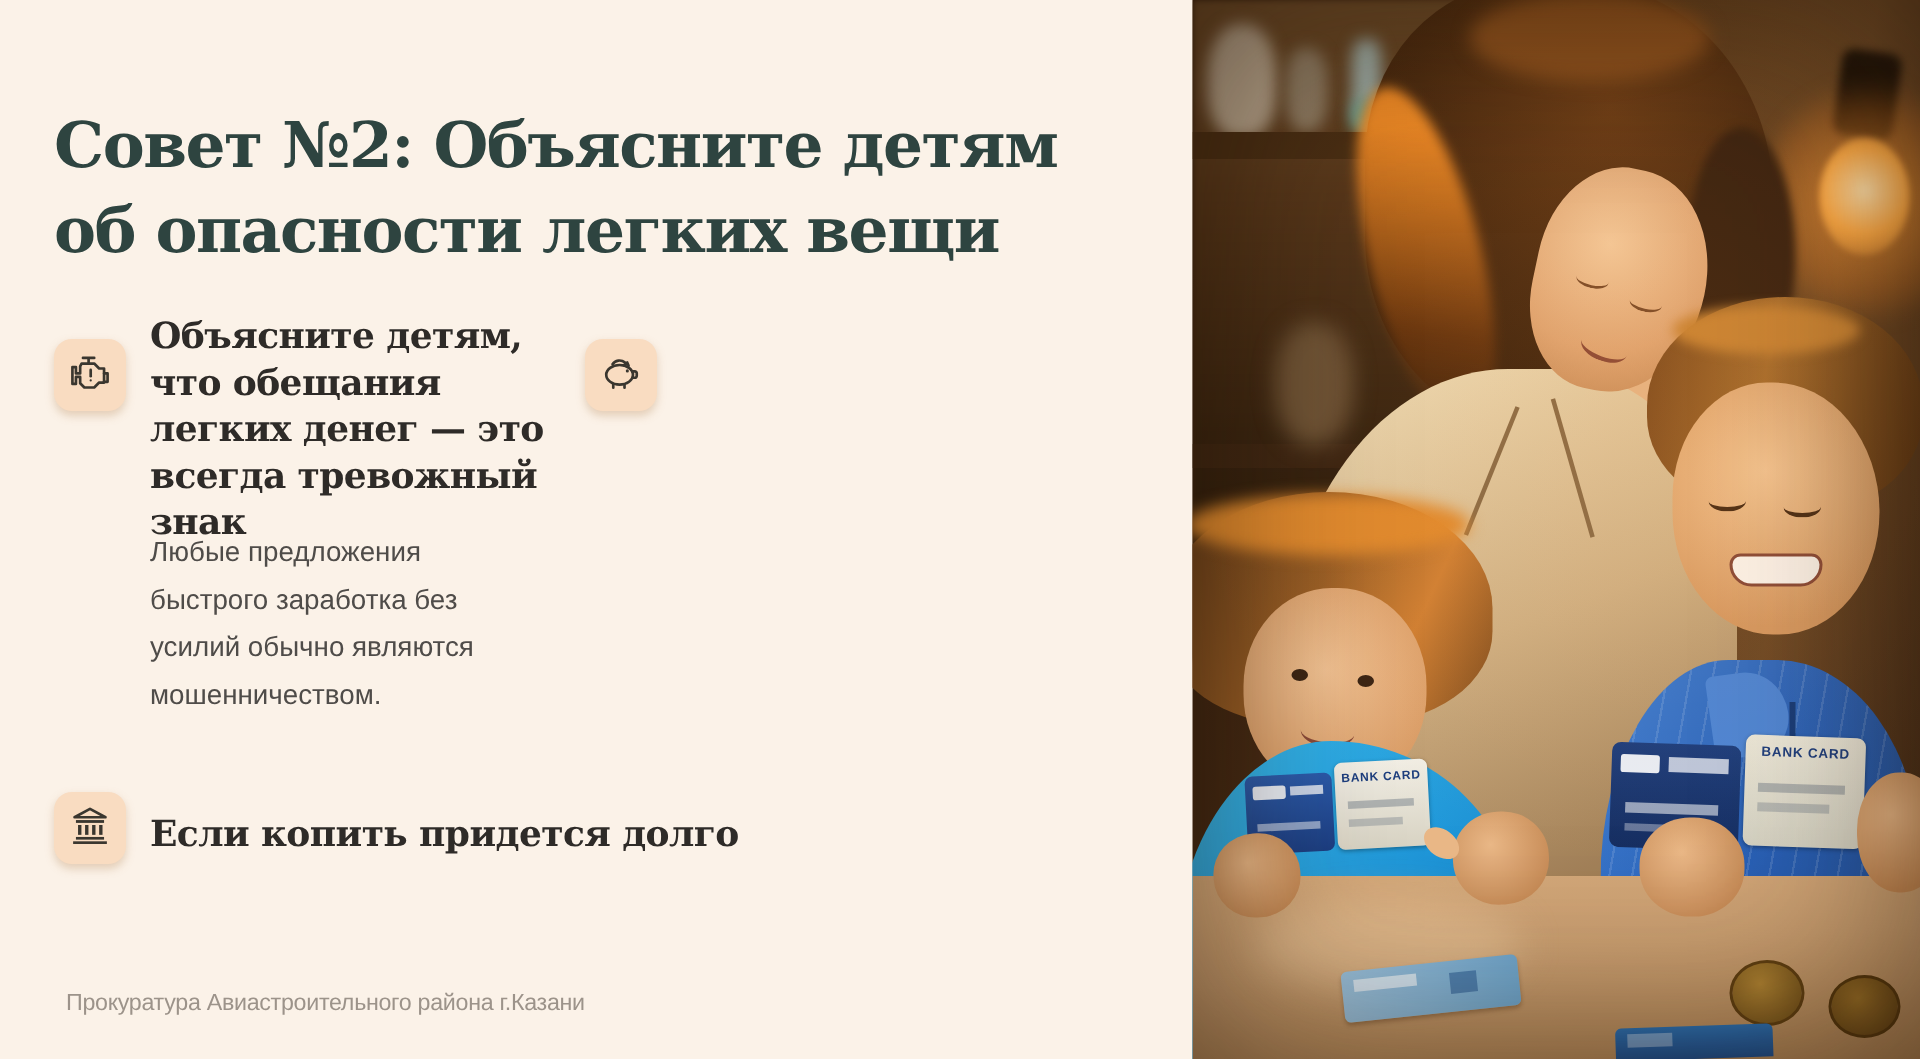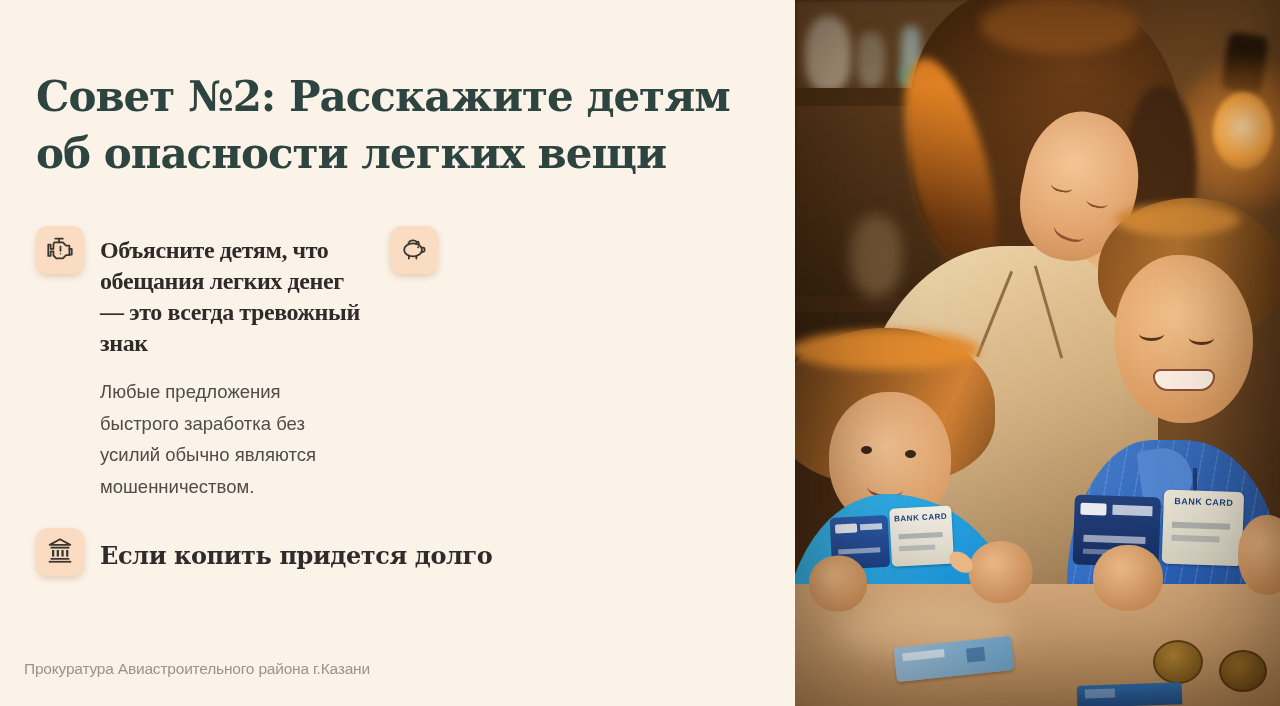--- a/index.html
+++ b/index.html
@@ -9,27 +9,27 @@
   .left-panel{position:absolute;left:0;top:0;width:795px;height:706px;background:#fbf2e8;}
   .title{position:absolute;left:36px;top:40px;width:720px;
          font-family:"DejaVu Serif","Liberation Serif",serif;
          font-weight:700;font-size:42px;line-height:57px;letter-spacing:-1px;color:#2e4440;}
   .title span{display:block;}
   .icon-tile{position:absolute;width:48px;height:48px;border-radius:12px;background:#f9dcc1;
              box-shadow:0 3px 6px rgba(186,140,95,.35);display:flex;align-items:center;justify-content:center;}
   .tip-head{position:absolute;font-family:"DejaVu Serif","Liberation Serif",serif;font-weight:700;
             font-size:24px;line-height:31px;letter-spacing:-0.4px;color:#2e2b28;}
   .tip-body{position:absolute;font-size:18.5px;line-height:31.5px;color:#4f4c49;}
-  .t1-icon{left:36px;top:226px;} .t1-head{left:100px;top:235px;width:272px;font-family:Liberation Serif, serif;}
-  .t1-body{left:100px;top:376px;width:228px;}
+  .t1-icon{left:36px;top:226px;} .t1-head{left:100px;top:208px;width:272px;}
+  .t1-body{left:100px;top:352px;width:228px;}
   .t2-icon{left:390px;top:226px;} .t2-head{left:455px;top:220px;width:285px;}
   .t2-body{left:455px;top:332px;width:218px;}
   .t3-icon{left:36px;top:528px;} .t3-head{left:100px;top:540px;width:600px;}
   .t3-body{left:100px;top:574px;width:560px;line-height:32px;letter-spacing:-0.2px;}
-  .footer{position:absolute;left:24px;top:660px;font-size:15.5px;color:#9c938a;letter-spacing:-0.2px;}
+  .footer{position:absolute;left:44px;top:660px;font-size:15.5px;color:#9c938a;letter-spacing:-0.2px;}
   
   .photo{position:absolute;left:795px;top:0;width:485px;height:706px;overflow:hidden;
          background:linear-gradient(100deg,#2e1c0e 0%,#4a2d16 28%,#63401f 55%,#6f4a26 75%,#3f2817 100%);}
   .photo *{position:absolute;}
   .ph-blur{filter:blur(5px);}
   .shelf-zone{left:0;top:0;width:240px;height:440px;background:linear-gradient(#6b4a28 0%,#523419 30%,#32200f 70%,#241608 100%);filter:blur(2px);}
   .vase1{left:10px;top:16px;width:46px;height:76px;border-radius:45% 45% 40% 40%;background:#b2a089;}
   .jar1{left:62px;top:32px;width:28px;height:56px;border-radius:40%;background:#8c7a62;}
   .glass1{left:106px;top:26px;width:20px;height:58px;border-radius:30%;background:#97a6a0;}
   .cups-teal{left:106px;top:66px;width:44px;height:24px;border-radius:30%;background:#5f9e8f;}
@@ -134,21 +134,21 @@
             background:radial-gradient(circle at 62% 38%,rgba(255,150,50,.10) 0%,rgba(0,0,0,0) 60%);}
 </style>
 </head>
 <body>
 
 <div class="stage">
 
   <div class="left-panel">
 
     <h1 class="title">
-      <span>Совет №2: Расскажите детям</span>
+      <span>Совет №2: Объясните детям</span>
       <span>об опасности легких вещи</span>
     </h1>
 
     <div class="icon-tile t1-icon">
       <span>
         <svg width="30" height="30" viewBox="0 0 32 32" fill="none" stroke="#3a362f" stroke-width="1.9" stroke-linecap="round" stroke-linejoin="round">
           <path d="M11 6 h8 M15 6 v4"></path>
           <path d="M10 10 h9 l3.5 3.5 H26 v10 h-3.5 L19 27 H12 l-3-3 v-4.5 H6 v5 H3.5 v-12 H6 v4.5 h3 V12 z"></path>
           <path d="M26 17 h2.5 v6 H26"></path>
           <path d="M16.5 14.5 v4.5"></path>

